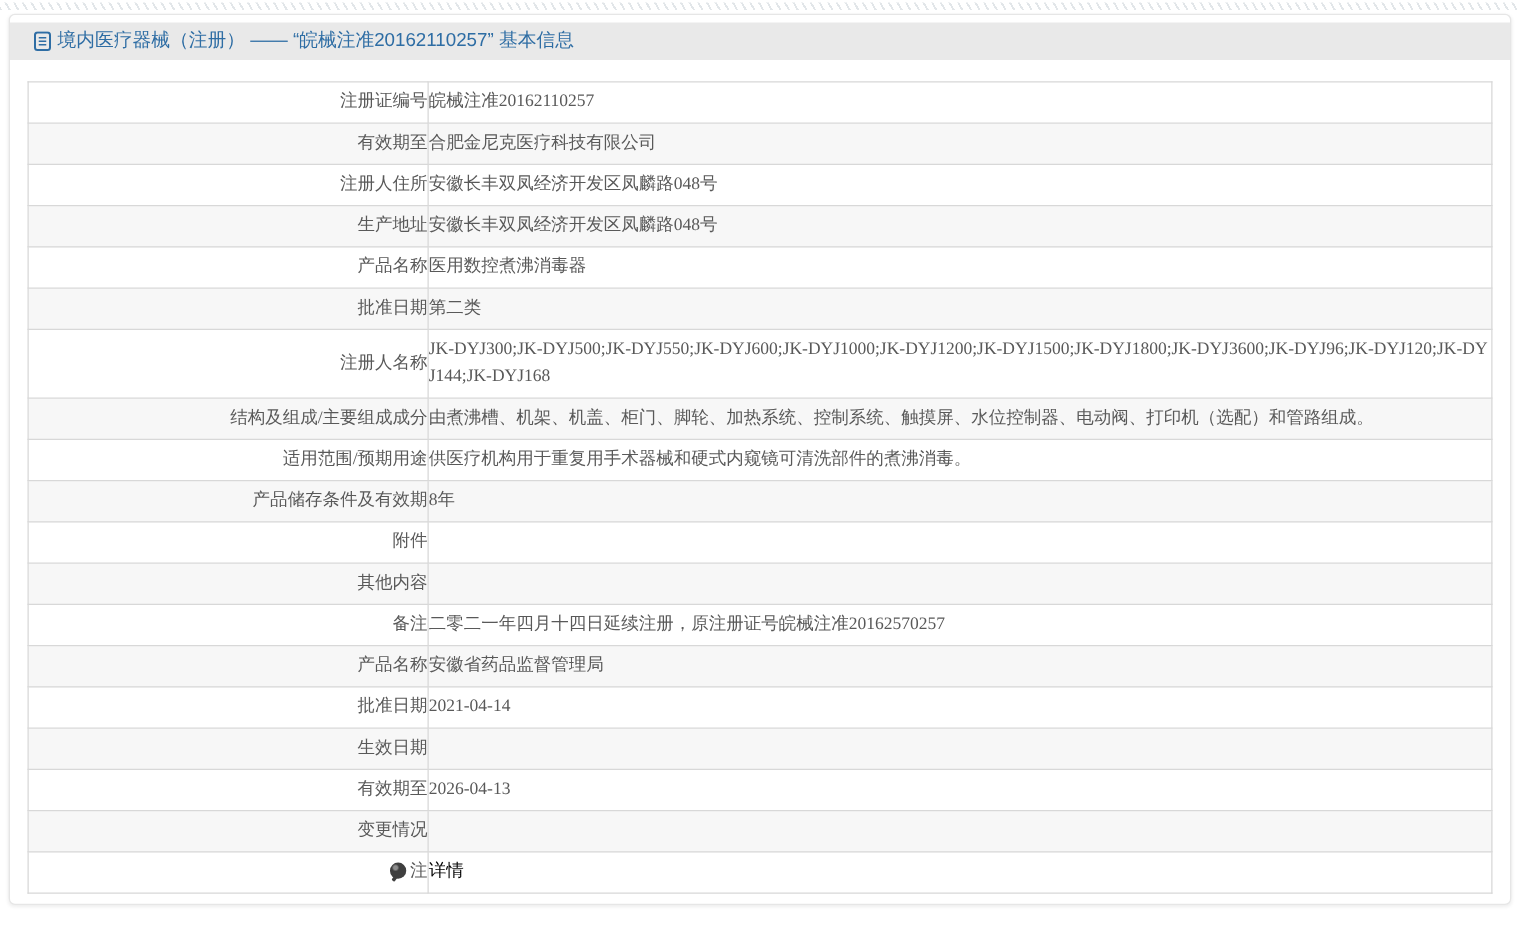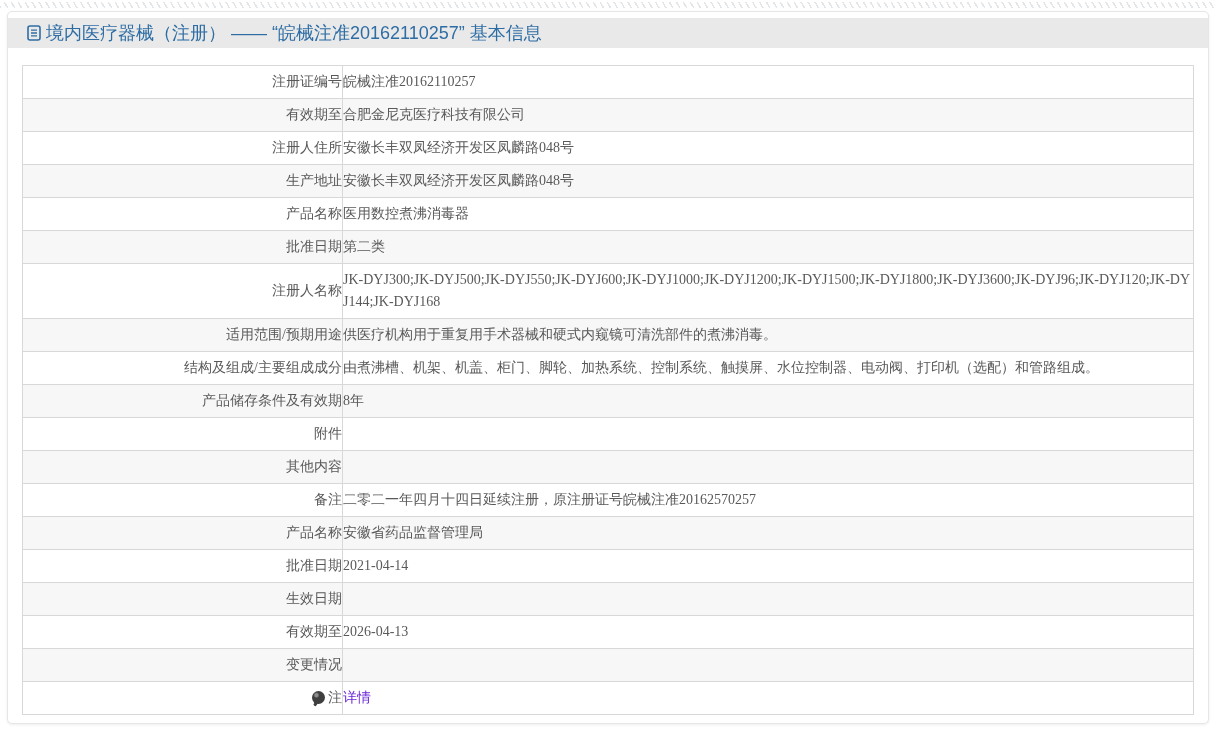--- a/index.html
+++ b/index.html
@@ -19,21 +19,21 @@
     border: 1px solid #e6e6e6;
     border-radius: 5px;
     box-shadow: 0 1px 3px rgba(0,0,0,0.07);
     padding: 6px 0 8px 0;
     overflow: hidden;
   }
   .card-header {
     background: #e9e9e9;
     height: 30px; line-height: 30px;
     padding-left: 19px;
-    font-size: 18px;
+    font-size: 15px;
     color: #2e6da4;
     white-space: nowrap;
     display: flex; align-items: center; gap: 5px;
   }
   .doc-icon { display: inline-flex; width: 14px; height: 16px; flex: 0 0 auto; }
   .card-header .title-text { line-height: 30px; }
   .table-wrap { margin: 17px 14px 0 14px; }
   table.info {
     width: 100%;
     border-collapse: collapse;
@@ -54,21 +54,21 @@
     width: 320px;
     text-align: right;
     padding-right: 14px;
     white-space: nowrap;
   }
   td.value {
     padding-left: 12px;
     padding-right: 14px;
     word-break: break-all;
   }
-  a.detail-link { color: #6d28d9; text-decoration: none; cursor: pointer; margin-top: 41px; }
+  a.detail-link { color: #000000; text-decoration: none; cursor: pointer; margin-top: 41px; }
   .note-icon {
     display: inline-block;
     width: 13px; height: 13px;
     border-radius: 50% 50% 50% 48%;
     background: radial-gradient(circle at 34% 32%, #8d8d8d 0 1.5px, #3f3f3f 3px);
     position: relative;
     vertical-align: -2px;
     margin-right: 3px;
   }
   .note-icon::after {
@@ -124,26 +124,26 @@
         </tr>
         <tr>
           <td class="label">批准日期</td>
           <td class="value">第二类</td>
         </tr>
         <tr>
           <td class="label">注册人名称</td>
           <td class="value">JK-DYJ300;JK-DYJ500;JK-DYJ550;JK-DYJ600;JK-DYJ1000;JK-DYJ1200;JK-DYJ1500;JK-DYJ1800;JK-DYJ3600;JK-DYJ96;JK-DYJ120;JK-DYJ144;JK-DYJ168</td>
         </tr>
         <tr>
+          <td class="label">结构及组成/主要组成成分</td>
+          <td class="value">由煮沸槽、机架、机盖、柜门、脚轮、加热系统、控制系统、触摸屏、水位控制器、电动阀、打印机（选配）和管路组成。</td>
+        </tr>
+        <tr>
           <td class="label">适用范围/预期用途</td>
           <td class="value">供医疗机构用于重复用手术器械和硬式内窥镜可清洗部件的煮沸消毒。</td>
-        </tr>
-        <tr>
-          <td class="label">结构及组成/主要组成成分</td>
-          <td class="value">由煮沸槽、机架、机盖、柜门、脚轮、加热系统、控制系统、触摸屏、水位控制器、电动阀、打印机（选配）和管路组成。</td>
         </tr>
         <tr>
           <td class="label">产品储存条件及有效期</td>
           <td class="value">8年</td>
         </tr>
         <tr>
           <td class="label">附件</td>
           <td class="value"></td>
         </tr>
         <tr>

